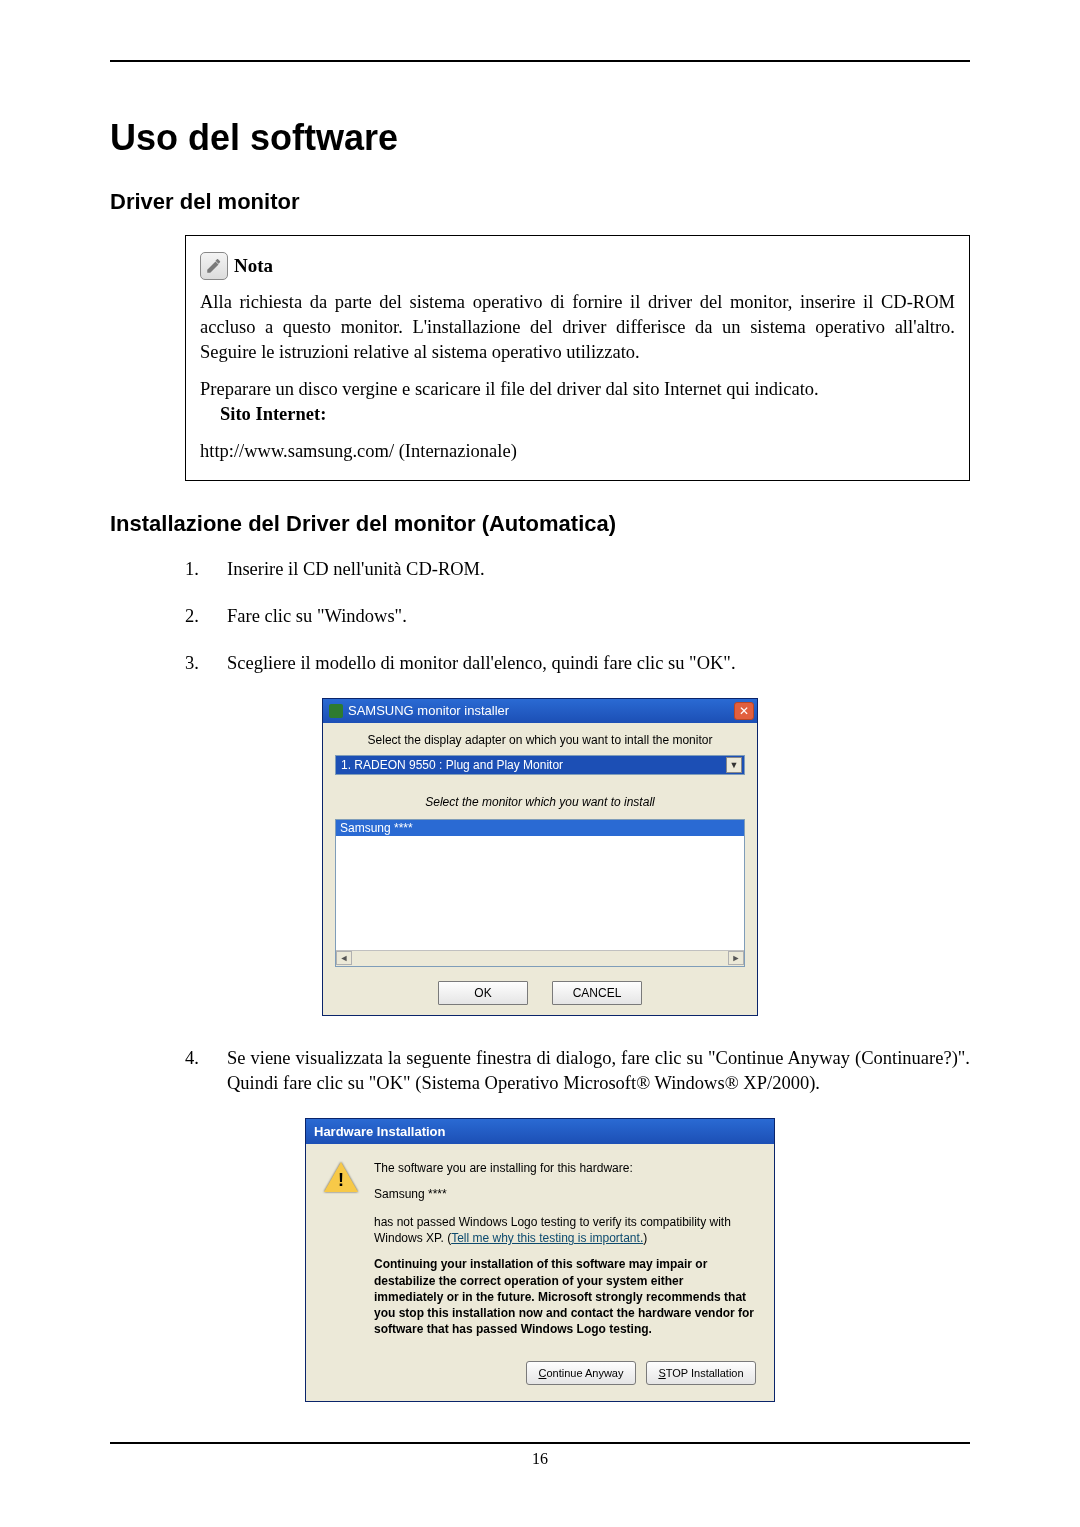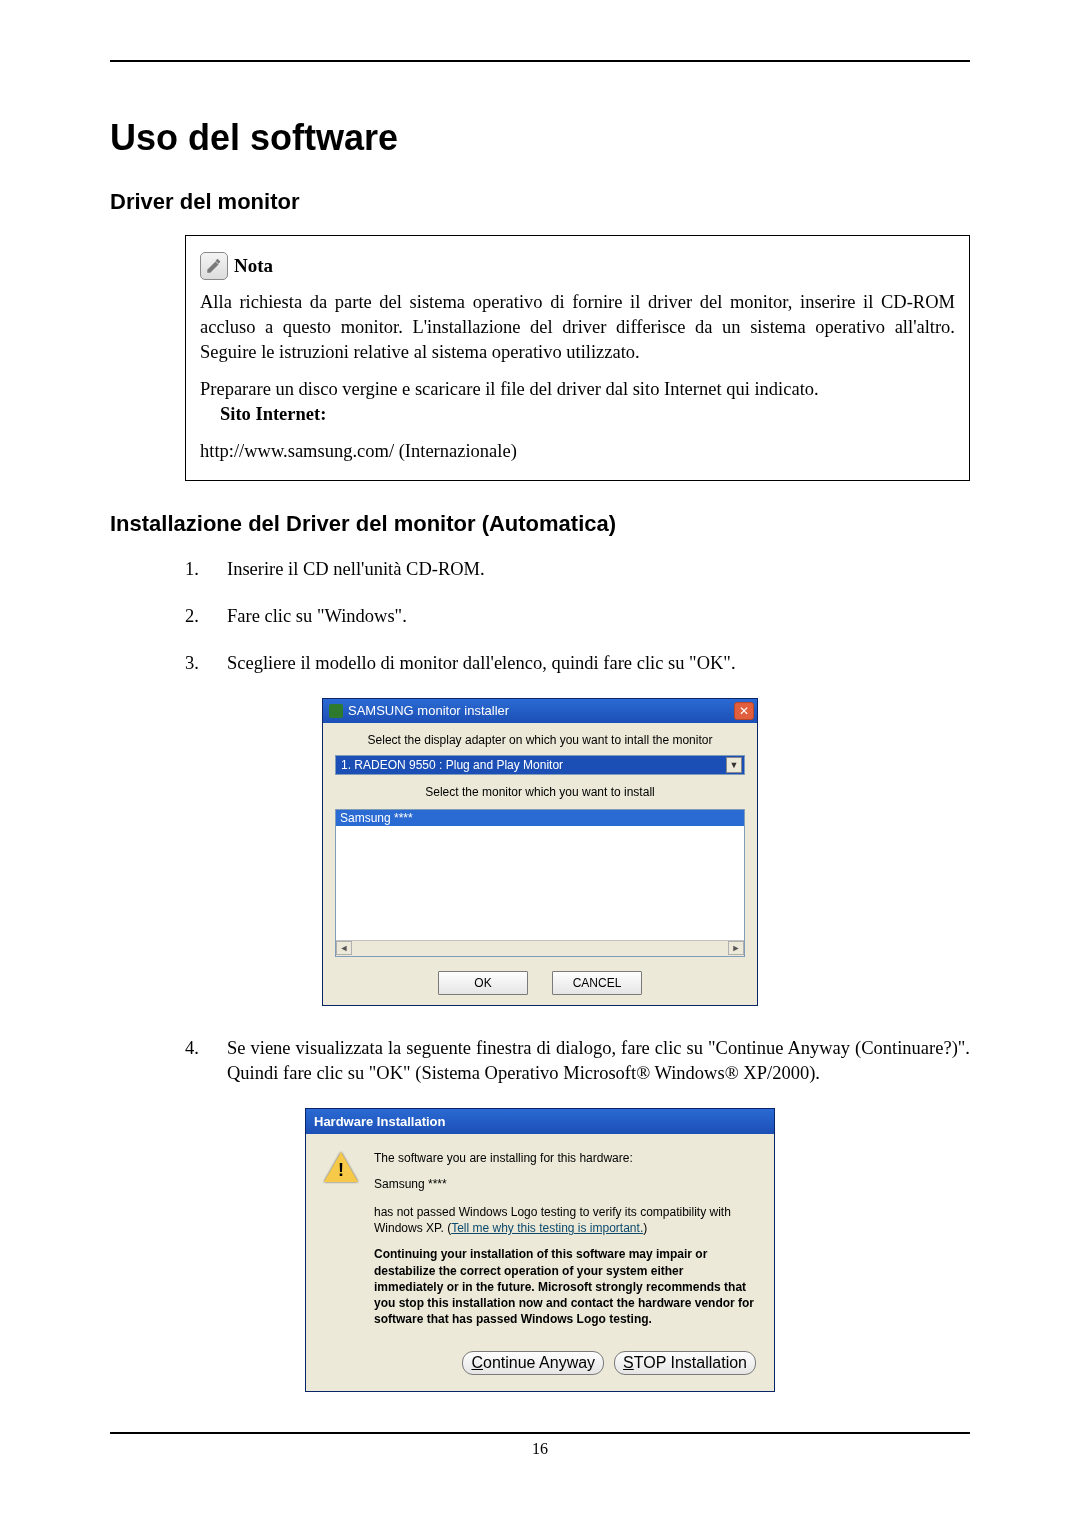--- a/index.html
+++ b/index.html
@@ -102,21 +102,21 @@
   }
   .warn-bang { position:absolute; top:8px; left:0; right:0; text-align:center; font-weight:bold; font-size:18px; color:#000; }
   .msg { flex:1; font-size: 12px; color:#000; line-height: 1.35; }
   .msg p { margin-bottom: 10px; }
   .msg .hwname { margin-bottom: 12px; }
   .msg a.link { color: #0c4a6e; text-decoration: underline; cursor: pointer; }
   .msg .warn-bold { font-weight: bold; }
   .btn-row2 { display:flex; justify-content:flex-end; gap: 10px; padding: 0 18px 16px; }
   .xp-btn2 {
     min-width: 110px; height: 24px; border: 1px solid #7a7a7a; background: linear-gradient(#fefefe,#e5e5e5);
-    border-radius: 11px; font-family: Tahoma, Arial, sans-serif; font-size: 16px; padding: 0 8px;
+    border-radius: 3px; font-family: Tahoma, Arial, sans-serif; font-size: 11px; padding: 0 8px;
   }
   .underline-first::first-letter { text-decoration: underline; }
   .bottom-rule { border-top: 2px solid #000; margin-top: 20px; }
   .page-num { text-align: center; font-size: 16px; padding: 6px 0 40px; }
 </style>
 </head>
 <body>
 
 <div class="top-rule"></div>
 
@@ -165,21 +165,21 @@
       <span class="title-text">SAMSUNG monitor installer</span>
     </div>
     <div class="close-btn">✕</div>
   </div>
   <div class="dlg-body1">
     <div class="center-lbl">Select the display adapter on which you want to intall the monitor</div>
     <div class="combo">
       <span>1. RADEON 9550 : Plug and Play Monitor</span>
       <span class="arrow">▼</span>
     </div>
-    <div class="center-lbl" style="margin-top:10px;">Select the monitor which you want to install</div>
+    <div class="center-lbl" style="margin-top:20px;font-style:italic;">Select the monitor which you want to install</div>
     <div class="listbox">
       <div class="list-sel">Samsung ****</div>
       <div class="hscroll">
         <span class="arw">◄</span>
         <span class="arw">►</span>
       </div>
     </div>
     <div class="btn-row1">
       <button class="xp-btn">OK</button>
       <button class="xp-btn">CANCEL</button>

